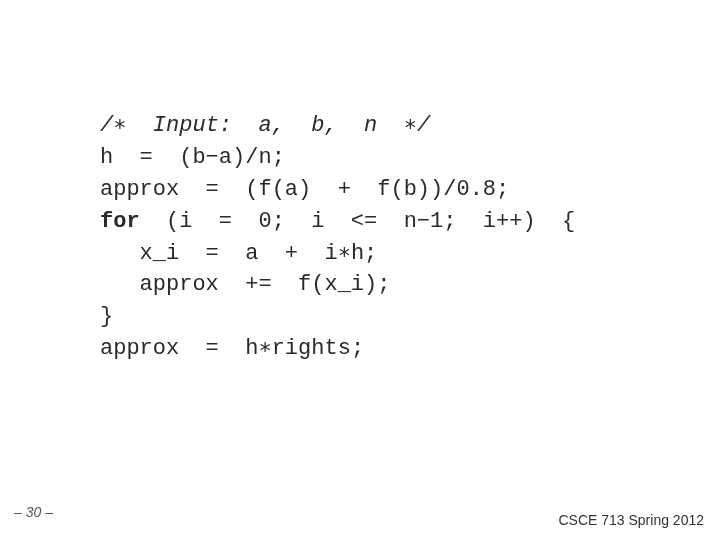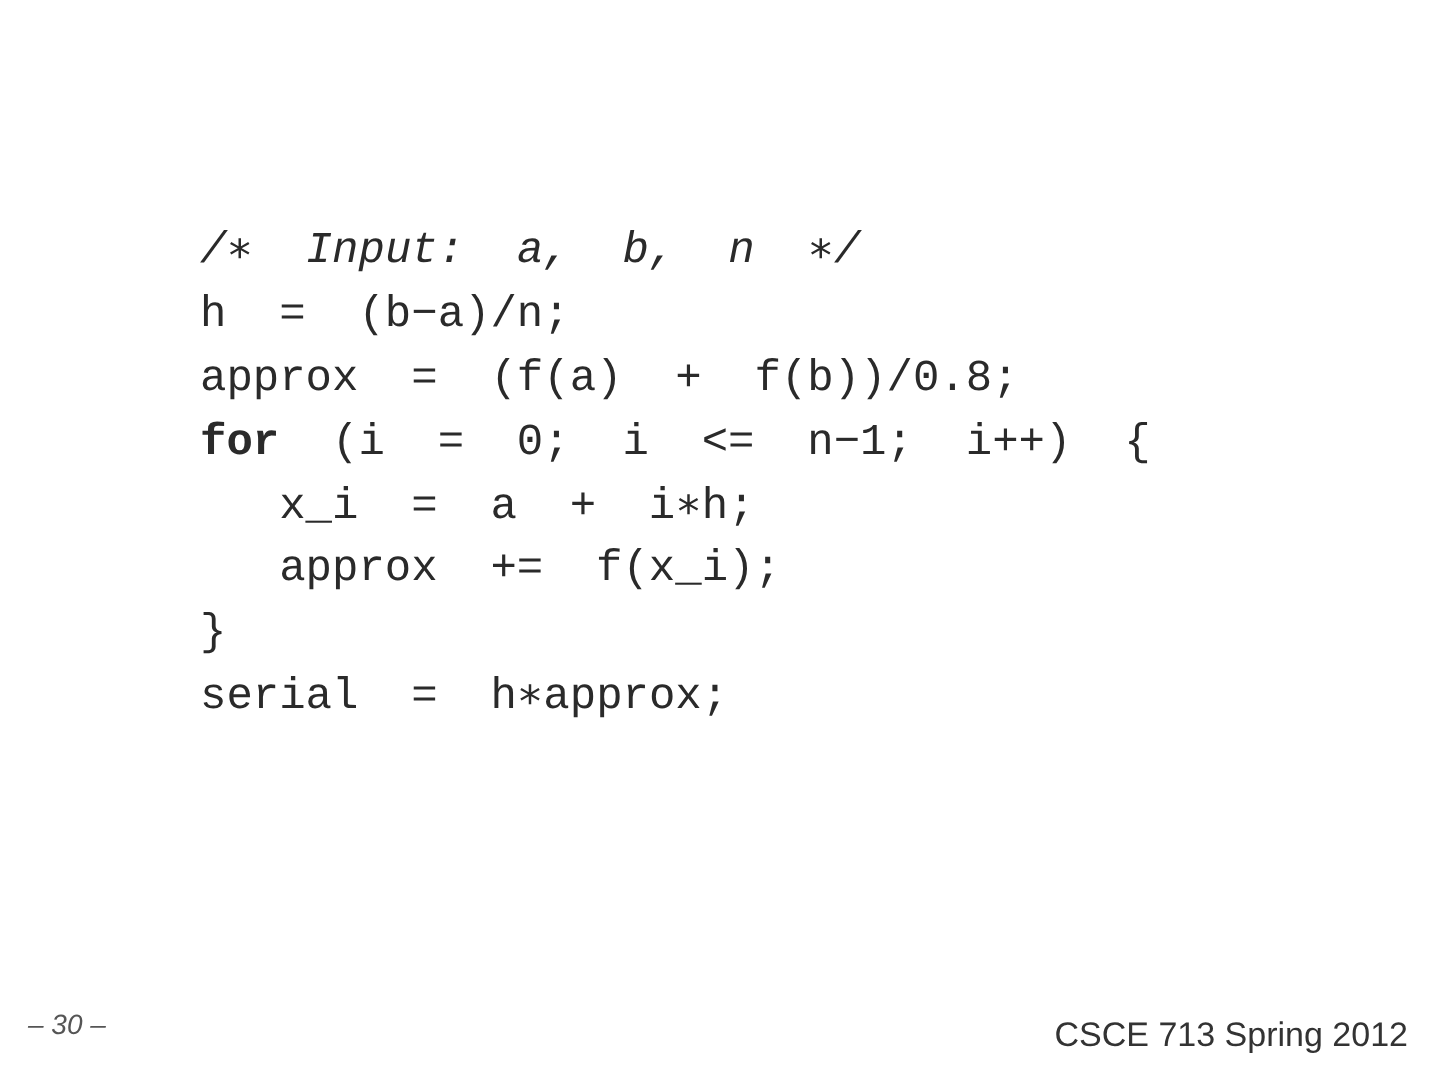--- a/index.html
+++ b/index.html
@@ -57,35 +57,35 @@
     left: 62px;
     bottom: 20px;
     font-size: 16px;
     font-weight: bold;
     color: #000000;
   }
   .course {
     position: absolute;
     right: 16px;
     bottom: 12px;
-    font-size: 17px;
+    font-size: 14px;
     color: #333333;
   }
 </style>
 </head>
 <body>
 
 <div class="slide">
 
 
   <div class="code-block"><span class="cm">/∗  Input:  a,  b,  n  ∗/</span>
 <span>h  =  (b−a)/n;</span>
 <span>approx  =  (f(a)  +  f(b))/0.8;</span>
 <span class="kw">for</span><span>  (i  =  0;  i  &lt;=  n−1;  i++)  {</span>
 <span>   x_i  =  a  +  i∗h;</span>
 <span>   approx  +=  f(x_i);</span>
 <span>}</span>
-<span>serial  =  h∗approx;</span></div>
+<span>approx  =  h∗rights;</span></div>
 
   <div class="page-num">– 30 –</div>
   <div class="course">CSCE 713 Spring 2012</div>
 
 </div>
 
 </body></html>

